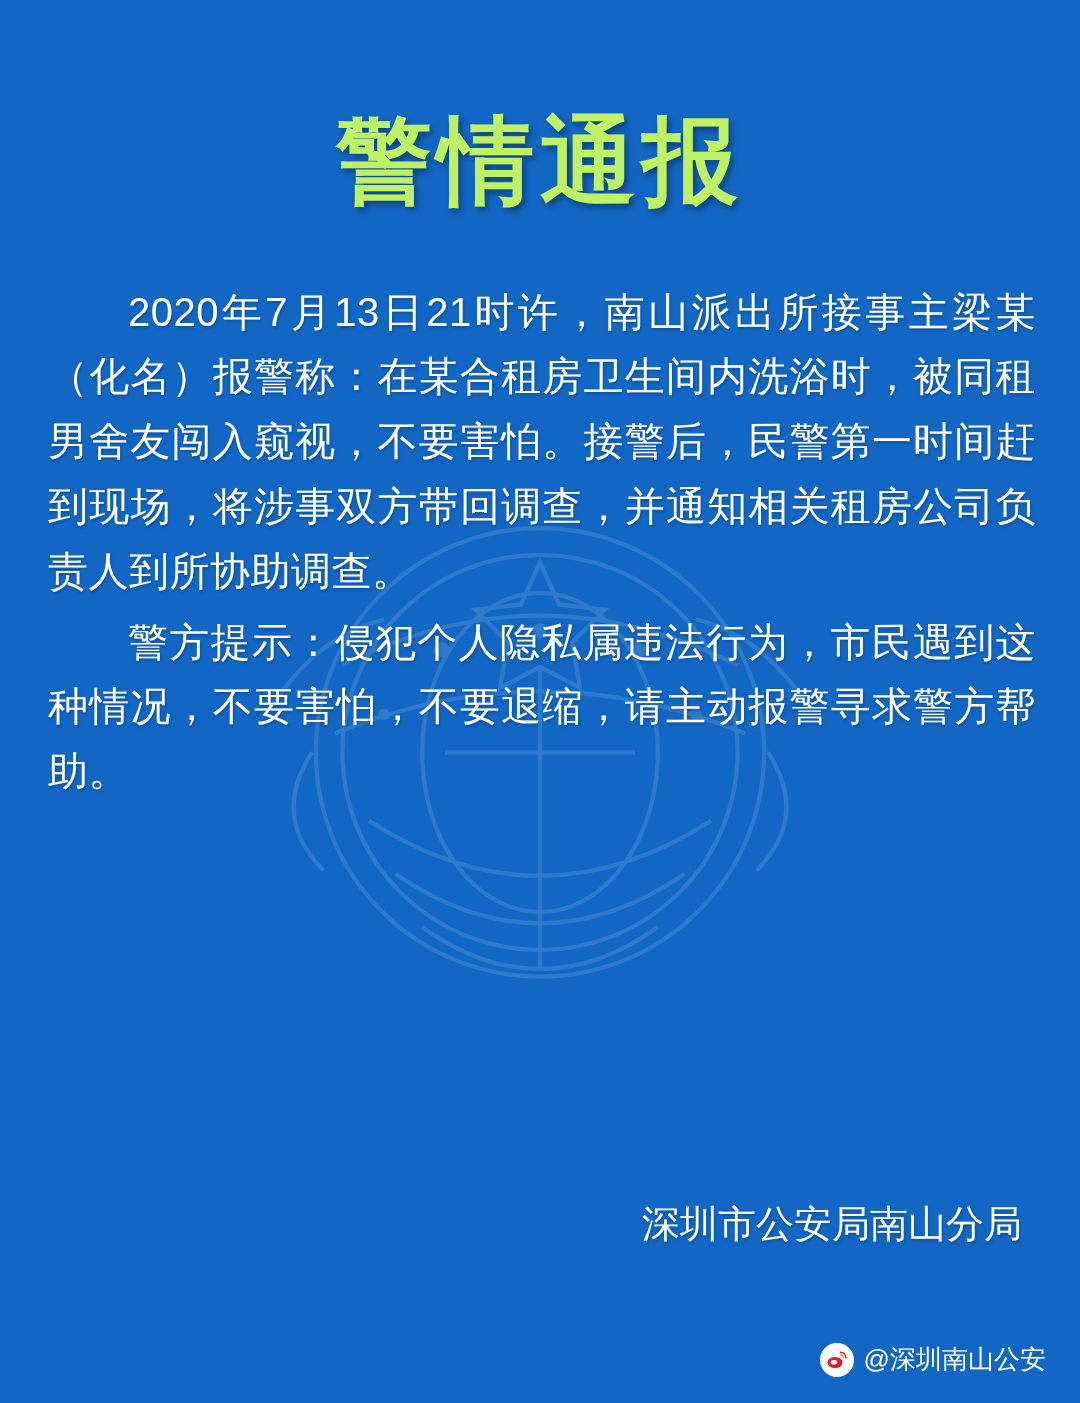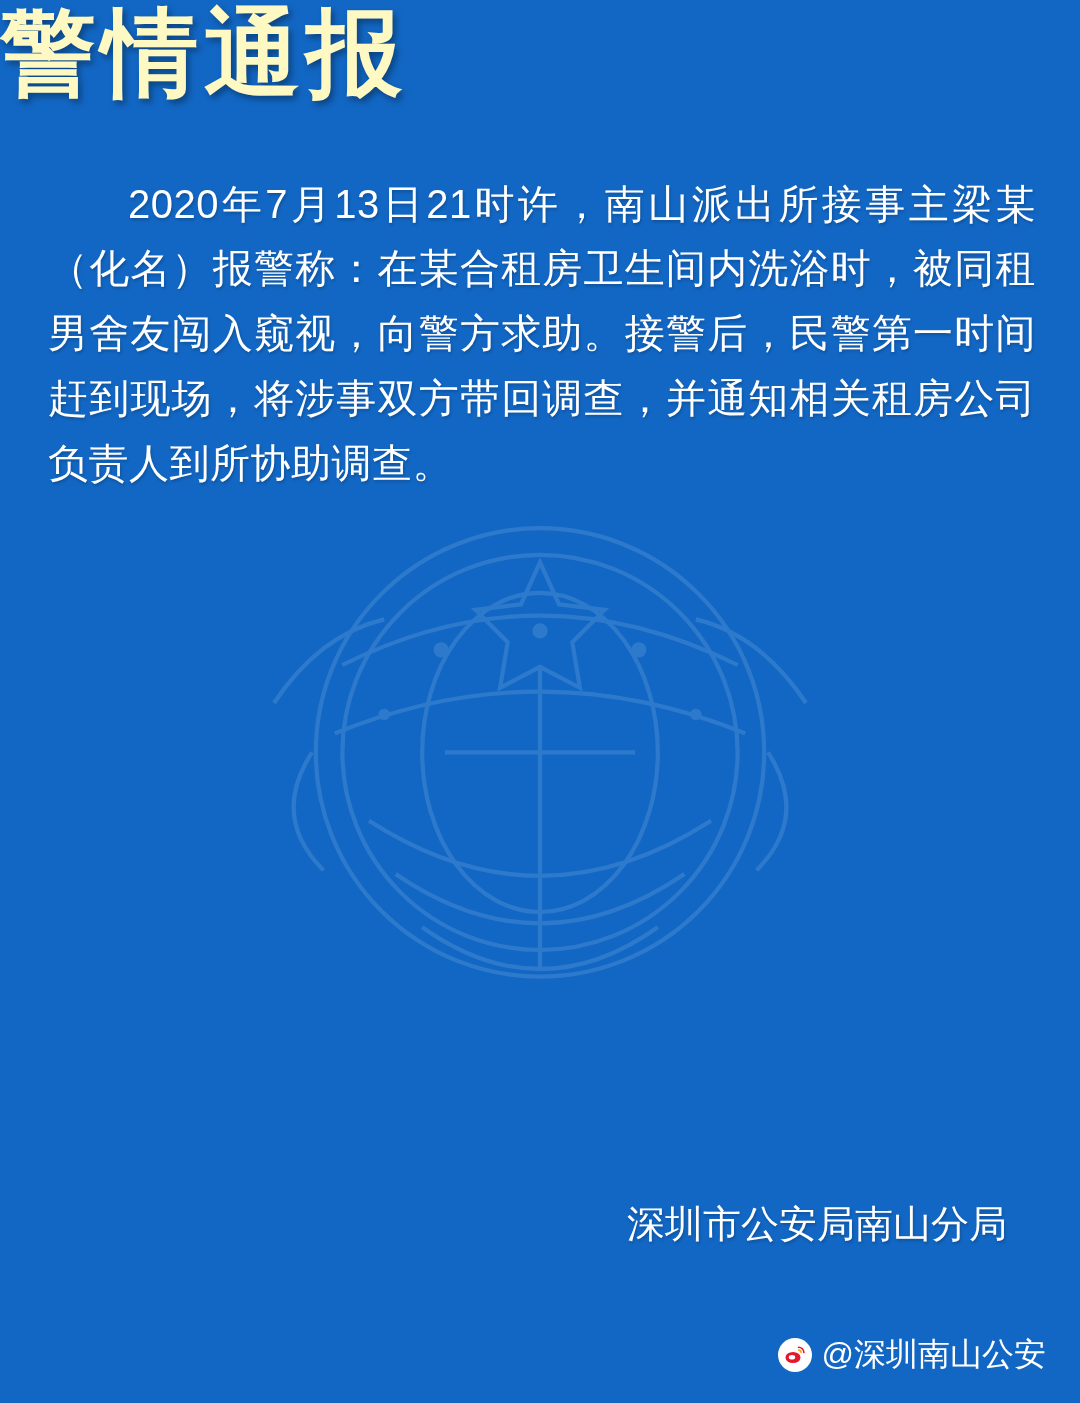--- a/index.html
+++ b/index.html
@@ -31,24 +31,26 @@
     transform: translate(-50%, -50%);
     width: 760px;
     height: 760px;
     opacity: 0.16;
     pointer-events: none;
   }
 
   .title {
     position: relative;
     z-index: 2;
-    color: #fef9c3;
+    text-align: center;
+    color: #bef264;
     font-size: 96px;
     font-weight: bold;
     letter-spacing: 6px;
+    padding-top: 108px;
     line-height: 1.1;
     text-shadow: 3px 4px 6px rgba(0,0,0,0.35);
   }
 
   .body-text {
     position: relative;
     z-index: 2;
     margin: 66px 44px 0 48px;
     color: #ffffff;
     font-size: 40px;
@@ -57,40 +59,40 @@
     text-shadow: 1px 2px 3px rgba(0,0,0,0.22);
   }
   .body-text p {
     margin: 0 0 6px 0;
     text-indent: 2em;
     text-align: justify;
   }
 
   .signature {
     position: absolute;
-    right: 73px;
+    right: 58px;
     bottom: 150px;
     z-index: 2;
     color: #ffffff;
     font-size: 38px;
     line-height: 1.5;
     text-align: right;
     text-shadow: 1px 2px 3px rgba(0,0,0,0.22);
   }
 
   .weibo-credit {
     position: absolute;
     right: 34px;
     bottom: 26px;
     z-index: 3;
     display: flex;
     align-items: center;
     gap: 10px;
     color: #ffffff;
-    font-size: 32px;
+    font-size: 26px;
   }
   .weibo-icon {
     width: 34px;
     height: 34px;
     border-radius: 50%;
     background: #ffffff;
     display: flex;
     align-items: center;
     justify-content: center;
   }
@@ -124,21 +126,22 @@
       <circle cx="200" cy="132" r="4"></circle>
       <circle cx="252" cy="142" r="4"></circle>
       <circle cx="118" cy="176" r="3"></circle>
       <circle cx="282" cy="176" r="3"></circle>
     </g>
   </svg>
 
   <div class="title">警情通报</div>
 
   <div class="body-text">
-    <p>2020年7月13日21时许，南山派出所接事主梁某（化名）报警称：在某合租房卫生间内洗浴时，被同租男舍友闯入窥视，向警方求助。接警后，民警第一时间赶到现场，将涉事双方带回调查，并通知相关租房公司负责人到所协助调查。</p>
+    <p>2020年7月13日21时许，南山派出所接事主梁某（化名）报警称：在某合租房卫生间内洗浴时，被同租男舍友闯入窥视，不要害怕。接警后，民警第一时间赶到现场，将涉事双方带回调查，并通知相关租房公司负责人到所协助调查。</p>
+    <p>警方提示：侵犯个人隐私属违法行为，市民遇到这种情况，不要害怕，不要退缩，请主动报警寻求警方帮助。</p>
   </div>
 
   <div class="signature">
     <div>深圳市公安局南山分局</div>
   </div>
 
   <div class="weibo-credit">
     <span class="weibo-icon">
       <svg width="24" height="24" viewBox="0 0 24 24" aria-hidden="true">
         <ellipse cx="10" cy="14.5" rx="7.5" ry="5.5" fill="#e6162d"></ellipse>

